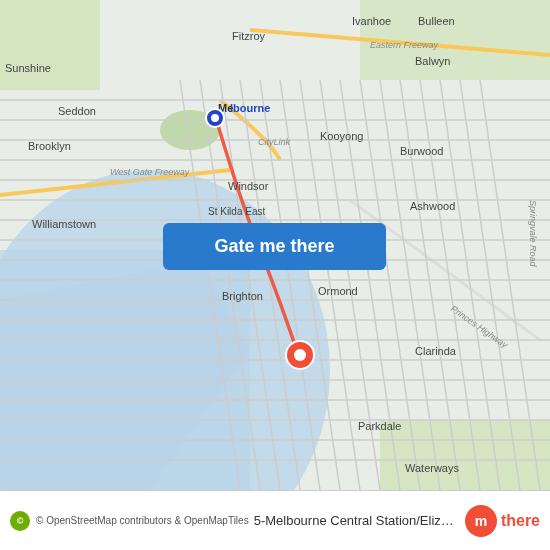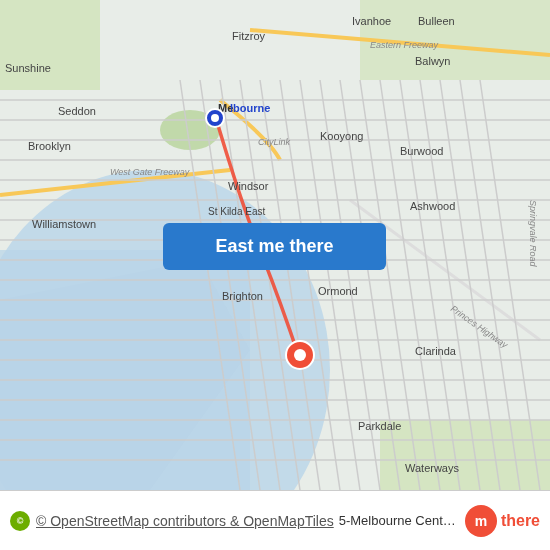--- a/index.html
+++ b/index.html
@@ -68,23 +68,22 @@
       display: flex;
       align-items: center;
       justify-content: center;
       color: white;
       font-size: 11px;
       font-weight: bold;
       flex-shrink: 0;
     }
 
     #attribution-text {
-      font-size: 14px;
+      font-size: 10px;
       color: #555;
-      text-decoration: underline;
     }
 
     #footer-middle {
       font-size: 13px;
       color: #333;
       text-align: center;
       flex: 1;
       padding: 0 5px;
       white-space: nowrap;
       overflow: hidden;
@@ -214,21 +213,21 @@
     <text x="230" y="112" font-size="11" fill="#2244cc" font-family="Arial" font-weight="bold">lbourne</text>
 
     <circle cx="215" cy="118" r="9" fill="#2244cc" stroke="white" stroke-width="2"></circle>
     <circle cx="215" cy="118" r="4" fill="white"></circle>
 
     <circle cx="300" cy="355" r="14" fill="#f04e37" stroke="white" stroke-width="2"></circle>
     <circle cx="300" cy="355" r="6" fill="white"></circle>
   </svg>
 
   
-  <button id="take-me-there-btn">East me there</button>
+  <button id="take-me-there-btn">Gate me there</button>
 </div>
 
 <div id="footer">
   <div id="footer-left">
     <div id="osm-logo">
       <span style="font-size:9px;">©</span>
     </div>
     <span id="attribution-text">© OpenStreetMap contributors &amp; OpenMapTiles</span>
   </div>
 

